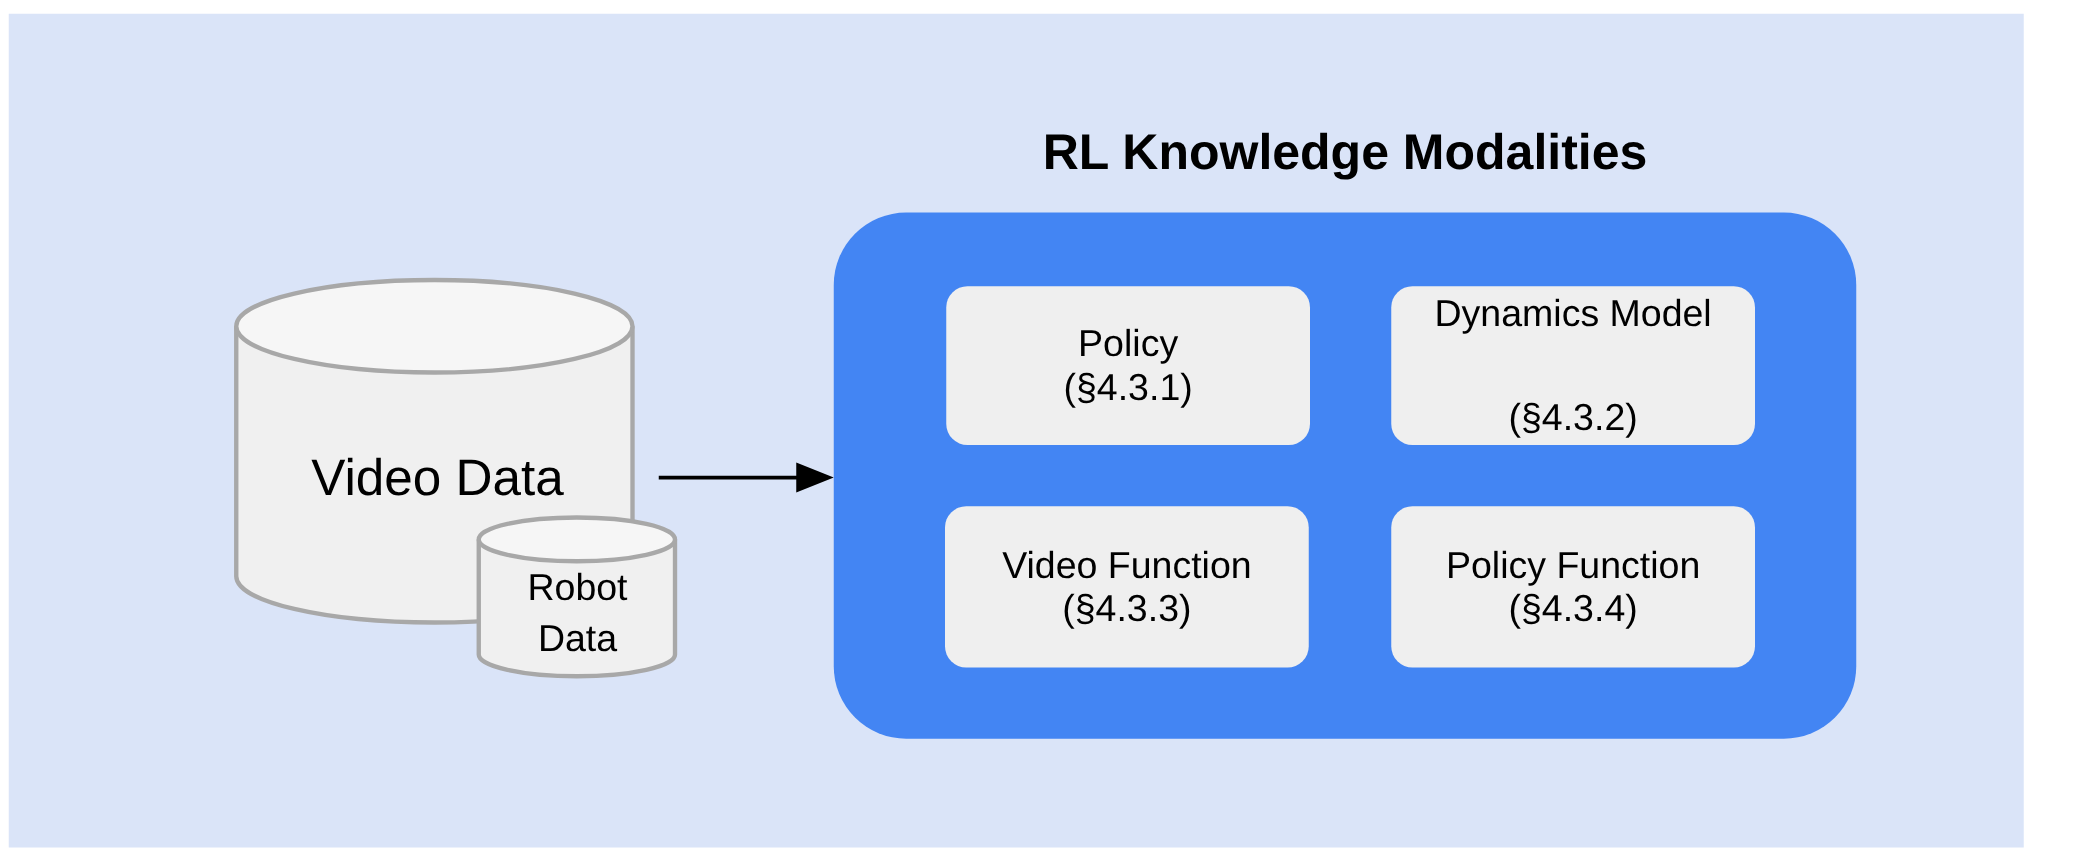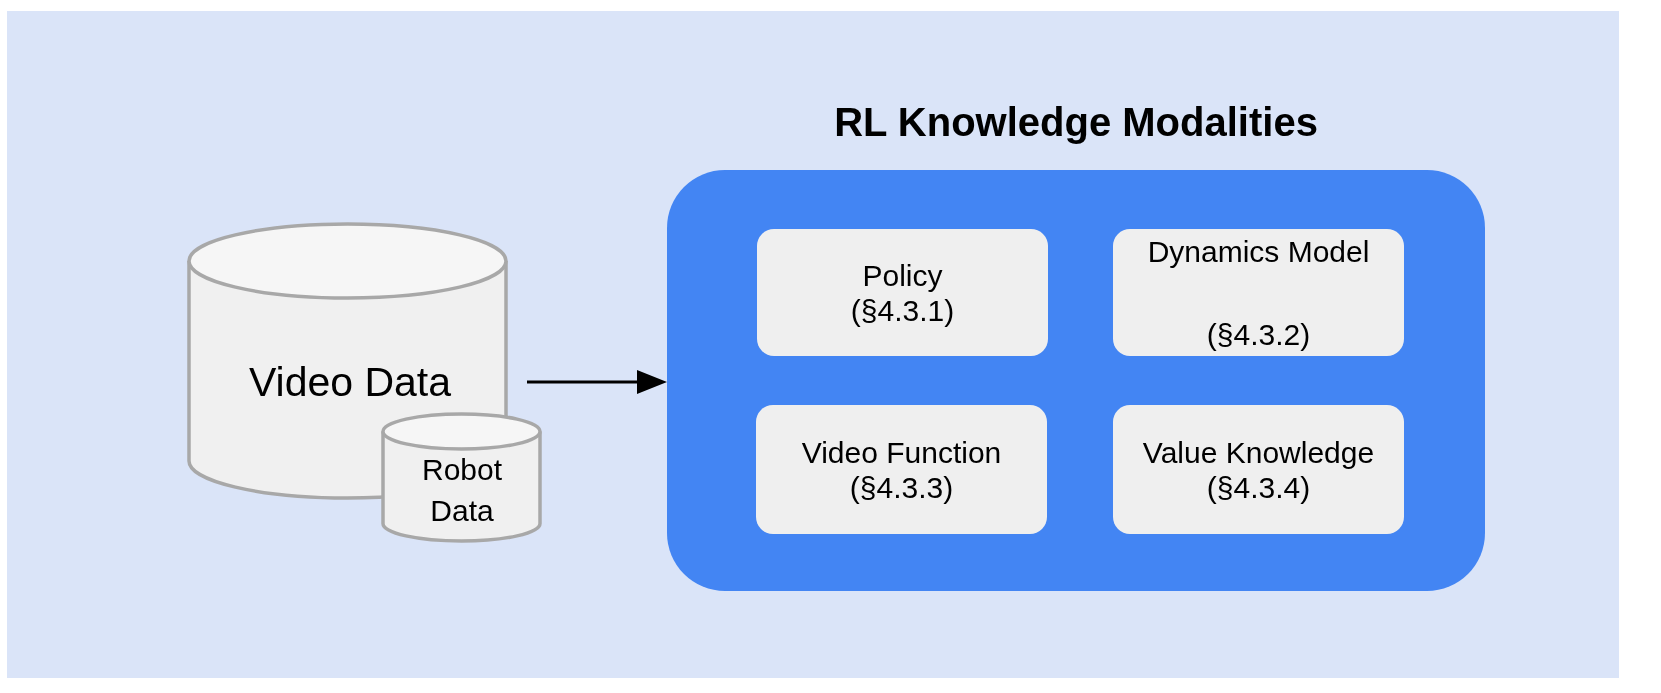--- a/index.html
+++ b/index.html
@@ -150,19 +150,19 @@
         <div class="mod-label">Dynamics Model</div>
         <div class="mod-section">(§4.3.2)</div>
       </div>
 
       <div class="mod-box pos-r2c1">
         <div class="mod-label">Video Function</div>
         <div class="mod-section">(§4.3.3)</div>
       </div>
 
       <div class="mod-box pos-r2c2">
-        <div class="mod-label">Value Knowledge</div>
+        <div class="mod-label">Policy Function</div>
         <div class="mod-section">(§4.3.4)</div>
       </div>
 
     </div>
   </div>
 </div>
 
 </body></html>

